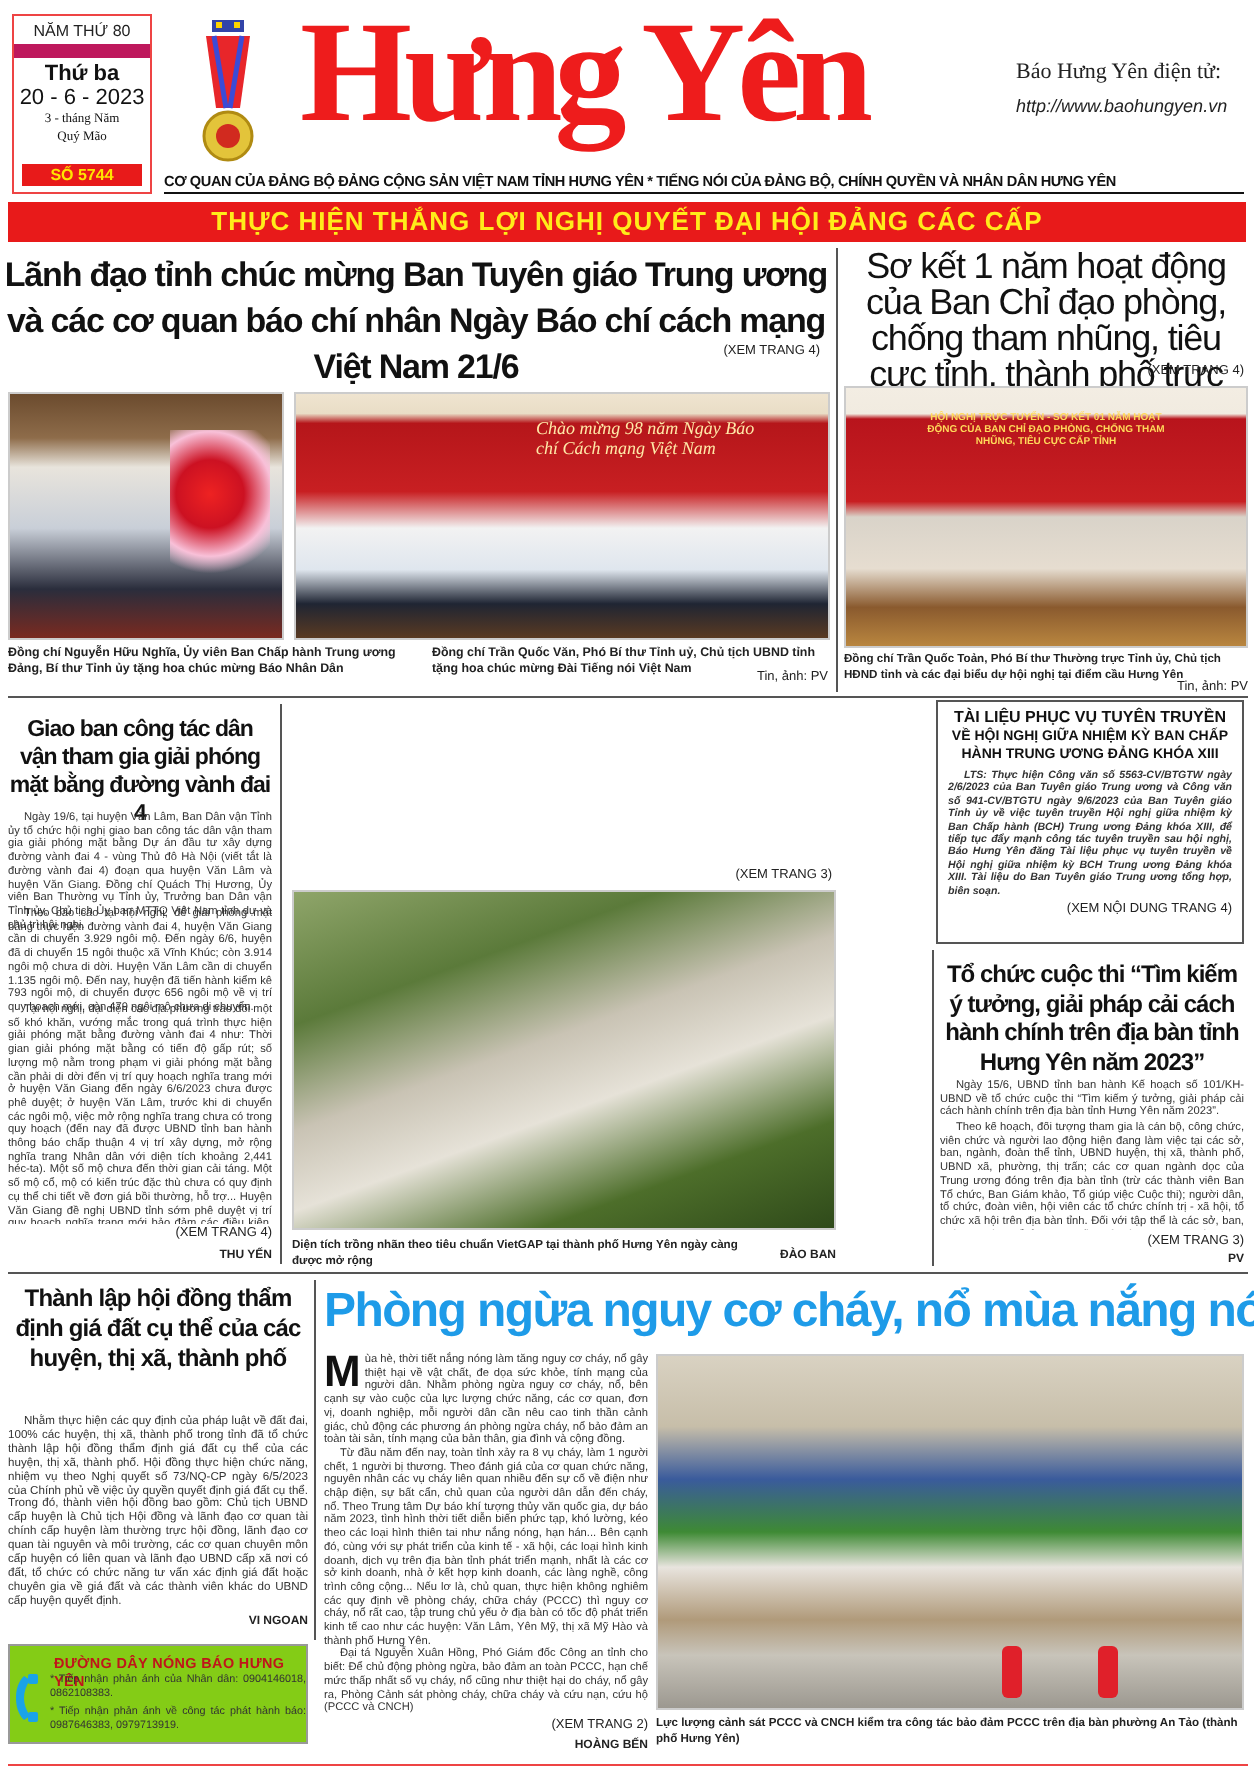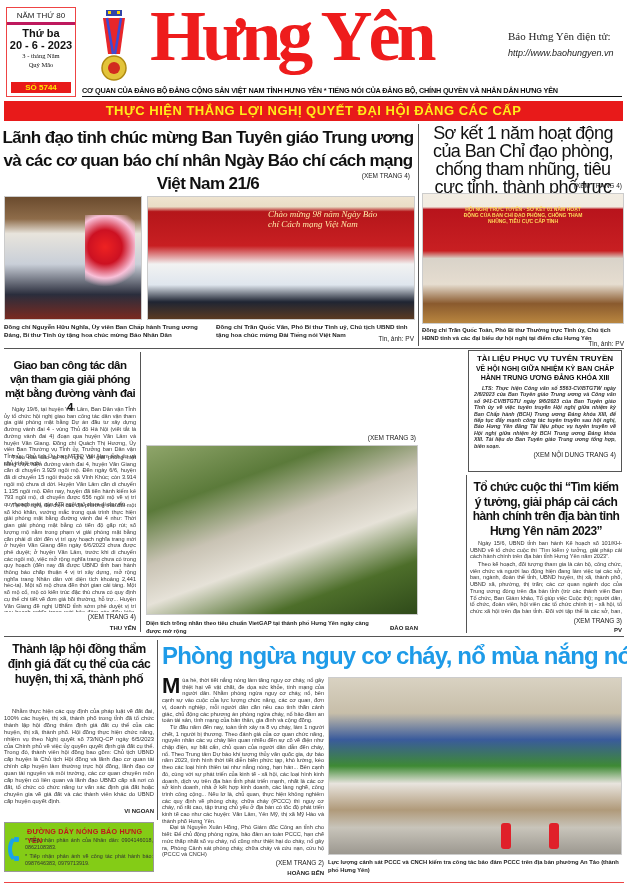--- a/index.html
+++ b/index.html
@@ -1,21 +1,21 @@
 <!DOCTYPE html>
 <html><head>
 <meta charset="utf-8">
 <style>
 *{box-sizing:border-box;margin:0;padding:0}
 body{width:627px;height:889px;background:#fff;font-family:"Liberation Sans",sans-serif;color:#111;position:relative;overflow:hidden}
 .abs{position:absolute}
 .datebox{left:6px;top:7px;width:70px;height:90px;border:1px solid #e44;background:#fff;text-align:center}
-.datebox .yr{font-size:8px;color:#222;padding-top:3px;border-bottom:3px solid #be185d;padding-bottom:2px}
+.datebox .yr{font-size:8px;color:#222;padding-top:3px;border-bottom:7px solid #be185d;padding-bottom:2px}
 .datebox .dow{font-size:11px;font-weight:bold;margin-top:2px}
-.datebox .dt{font-size:11px;font-weight:bold}
+.datebox .dt{font-size:11px;font-weight:normal}
 .datebox .lunar{font-family:"Liberation Serif",serif;font-size:6.5px;line-height:8px;margin-top:1px}
 .datebox .so{position:absolute;left:4px;right:4px;bottom:3px;background:#e81a1a;color:#ffe400;font-size:8px;font-weight:bold;padding:1px 0}
 .medal{left:98px;top:8px;width:32px;height:75px}
 .logo{left:150px;top:-4px;font-family:"Liberation Serif",serif;font-weight:bold;color:#ee1c1c;font-size:72px;letter-spacing:-4px;line-height:80px;white-space:nowrap}
 .edt{left:508px;top:30px;font-family:"Liberation Serif",serif;font-size:11px;color:#222}
 .url{left:508px;top:48px;font-size:9px;font-style:italic;color:#222}
 .tagline{left:82px;top:86px;width:540px;font-size:7.3px;font-weight:bold;color:#111;border-bottom:1.5px solid #111;padding-bottom:1px;white-space:nowrap;letter-spacing:-0.2px}
 .banner{left:4px;top:101px;width:619px;height:20px;background:#e81a1a;color:#ffec1a;font-weight:bold;font-size:13px;text-align:center;line-height:20px;letter-spacing:0.5px;white-space:nowrap}
 .hl1{left:0;top:126px;width:416px;text-align:center;font-weight:bold;font-size:17px;line-height:23px;color:#111;letter-spacing:-0.6px}
 .hl2{left:422px;top:124px;width:202px;text-align:center;font-weight:normal;font-size:18px;line-height:18px;color:#111;letter-spacing:-0.6px}

